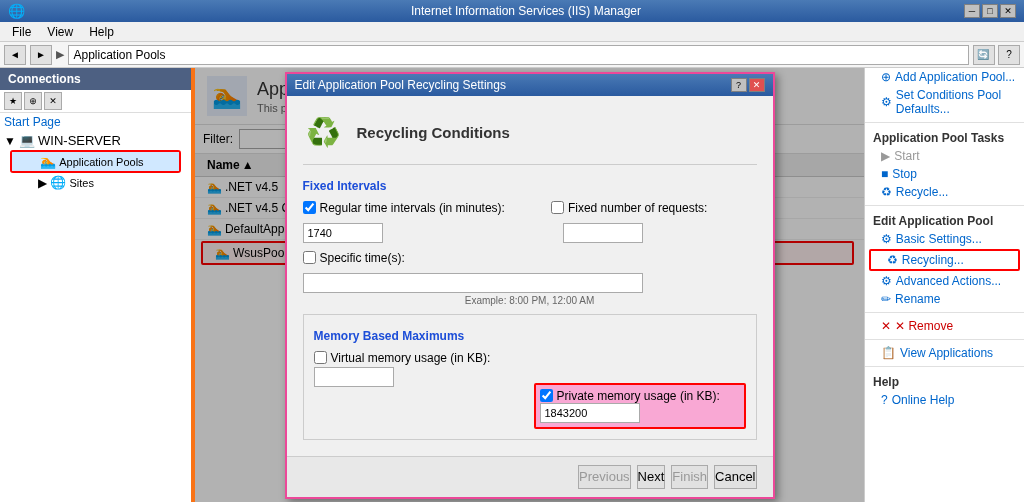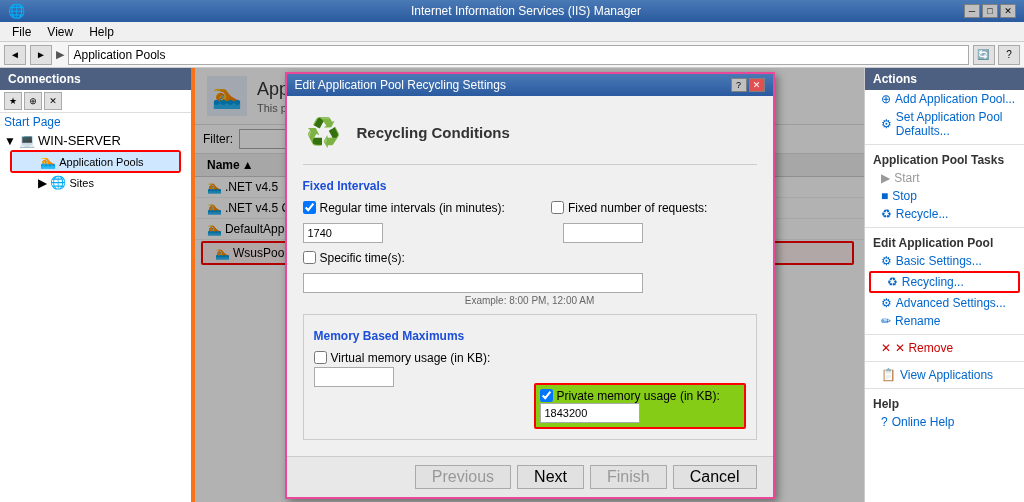--- a/index.html
+++ b/index.html
@@ -264,45 +264,45 @@
     .modal-footer {
       display: flex;
       justify-content: flex-end;
       gap: 6px;
       padding: 8px 16px;
       border-top: 1px solid #ccc;
       background: #e8e8e8;
     }
     .footer-btn {
       height: 24px;
-      padding: 0 16px;
+      padding: 0 0;
       border: 1px solid #aaa;
       background: #e1e1e1;
       cursor: pointer;
-      font-size: 16px;
+      font-size: 13px;
     }
     .footer-btn.disabled { color: #999; cursor: default; }
 
     
     .memory-section {
       border: 1px solid #ccc;
       padding: 10px;
       margin-top: 8px;
     }
     .memory-grid {
       display: grid;
       grid-template-columns: 1fr 1fr;
       gap: 8px;
     }
     .memory-col { display: flex; flex-direction: column; gap: 2px; }
     .private-highlight {
       border: 2px solid red;
       padding: 4px;
       border-radius: 2px;
-      background: #84cc16;
+      background: #f9a8d4;
       margin-top: 32px;
     }
   </style>
 </head>
 <body>
 
 <div class="title-bar">
   <div style="width:80px; display:flex; gap:4px; align-items:center;">
     <span style="font-size:14px;">🌐</span>
   </div>
@@ -501,29 +501,28 @@
           <button class="footer-btn disabled">Previous</button>
           <button class="footer-btn">Next</button>
           <button class="footer-btn disabled">Finish</button>
           <button class="footer-btn">Cancel</button>
         </div>
       </div>
     </div>
   </div>
 
   <div class="actions-panel">
-    <div class="actions-header">Actions</div>
 
     <div class="action-item">
       <span>⊕</span>
       <span>Add Application Pool...</span>
     </div>
     <div class="action-item">
       <span>⚙</span>
-      <span>Set Application Pool Defaults...</span>
+      <span>Set Conditions Pool Defaults...</span>
     </div>
 
     <div class="action-divider"></div>
     <div class="actions-section-title">Application Pool Tasks</div>
     <div class="action-item disabled">
       <span>▶</span>
       <span>Start</span>
     </div>
     <div class="action-item">
       <span>■</span>
@@ -541,21 +540,21 @@
       <span>Basic Settings...</span>
     </div>
     <div style="border: 2px solid red; border-radius:2px; margin: 1px 4px;">
       <div class="action-item">
         <span>♻</span>
         <span>Recycling...</span>
       </div>
     </div>
     <div class="action-item">
       <span>⚙</span>
-      <span>Advanced Settings...</span>
+      <span>Advanced Actions...</span>
     </div>
     <div class="action-item">
       <span>✏</span>
       <span>Rename</span>
     </div>
 
     <div class="action-divider"></div>
     <div class="action-item" style="color:#cc0000;">
       <span style="color:#cc0000;">✕</span>
       <span>✕ Remove</span>

